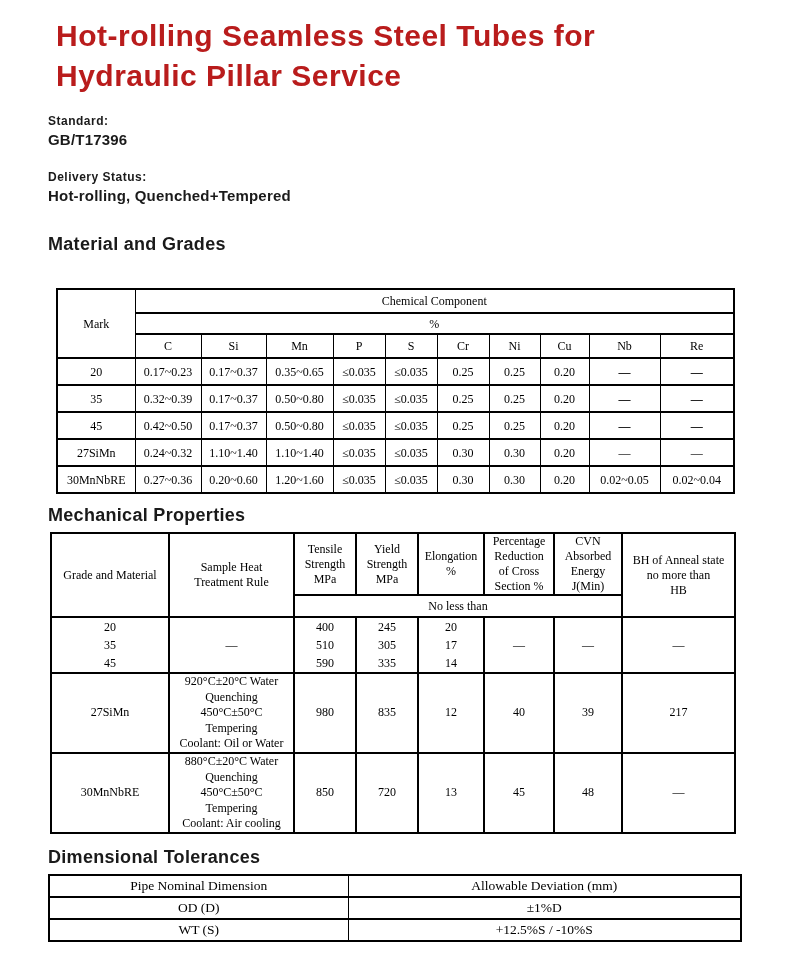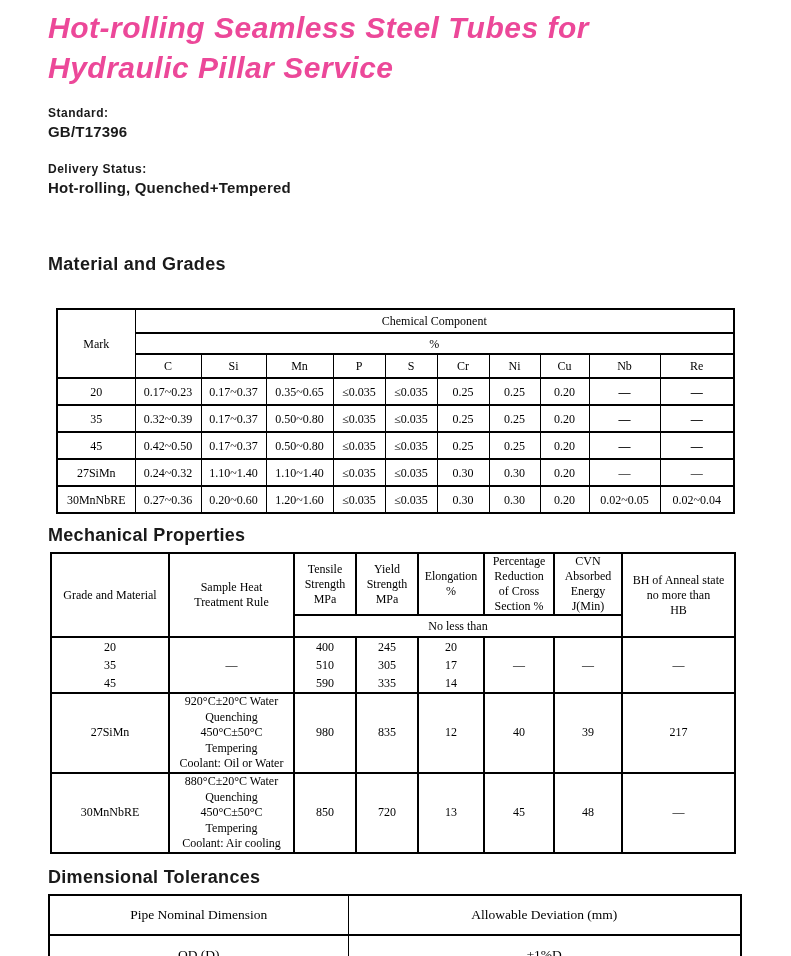--- a/index.html
+++ b/index.html
@@ -6,38 +6,38 @@
   html, body { margin: 0; padding: 0; }
   body {
     width: 791px; height: 956px;
     background: #ffffff; color: #1a1a1a;
     font-family: "Liberation Sans", sans-serif;
     overflow: hidden;
   }
   .page { padding: 8px 0 0 48px; }
 
   .title {
-    margin: 0;
+    margin: 8px;
     font-size: 30px; font-weight: 700; line-height: 40px;
-    letter-spacing: 0.5px; white-space: pre-line; color: #ec4899; font-style: italic;
+    letter-spacing: 0.5px; white-space: pre-line; color: #b91c1c;
   }
   .label {
     font-size: 12px; font-weight: 700; line-height: 22px;
     letter-spacing: 0.5px; margin-top: 14px;
   }
   .label.second { margin-top: 18px; }
   .small-value {
     font-size: 15px; font-weight: 700; line-height: 16px;
     letter-spacing: 0.2px;
   }
   .section-h {
     margin: 0; font-size: 18px; font-weight: 700; line-height: 24px;
     letter-spacing: 0.3px;
   }
-  #sec-materials   { margin-top: 56px; }
+  #sec-materials   { margin-top: 28px; }
   #sec-mechanical  { margin-top: 9px;  }
   #sec-dimensional { margin-top: 11px; }
 
   table {
     border-collapse: collapse; table-layout: fixed;
     font-family: "Liberation Serif", serif;
     text-align: center; color: #000;
   }
   td { vertical-align: middle; white-space: pre-line; padding: 0 2px; }
 
@@ -61,21 +61,21 @@
   .t2 tr.hr2 td { height: 22px; }
   .t2 tr.g1 td { height: 49px; line-height: 18px; }
   .t2 tr.g2 td { height: 80px; line-height: 15.5px; }
   .t2 tr.g3 td { height: 76px; line-height: 15.5px; margin-left: 16px; }
 
   
   .t3 { margin: 5px 0 0 0; width: 692px; border: 2px solid #000; font-size: 13.5px; }
   .t3 td {
     border: 1px solid #000;
     border-top-width: 2px; border-bottom-width: 2px;
-    height: 40px; line-height: 18px;
+    height: 22px; line-height: 18px;
   }
 </style>
 </head>
 <body>
 
 <div class="page">
 
   <h1 class="title">Hot-rolling Seamless Steel Tubes for
 Hydraulic Pillar Service</h1>
 

